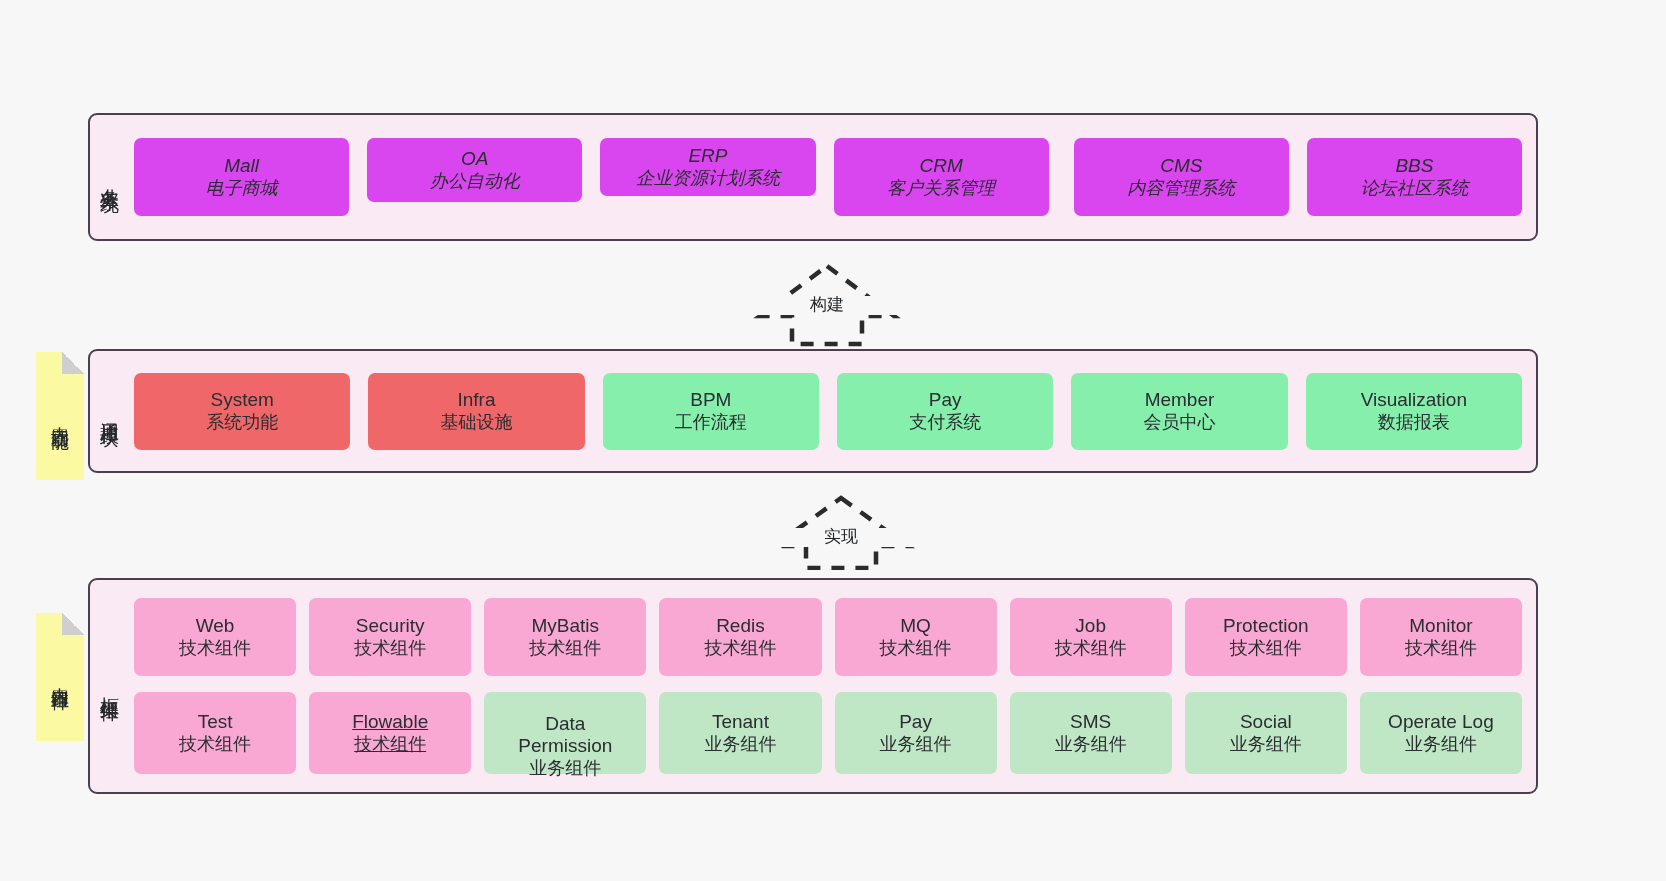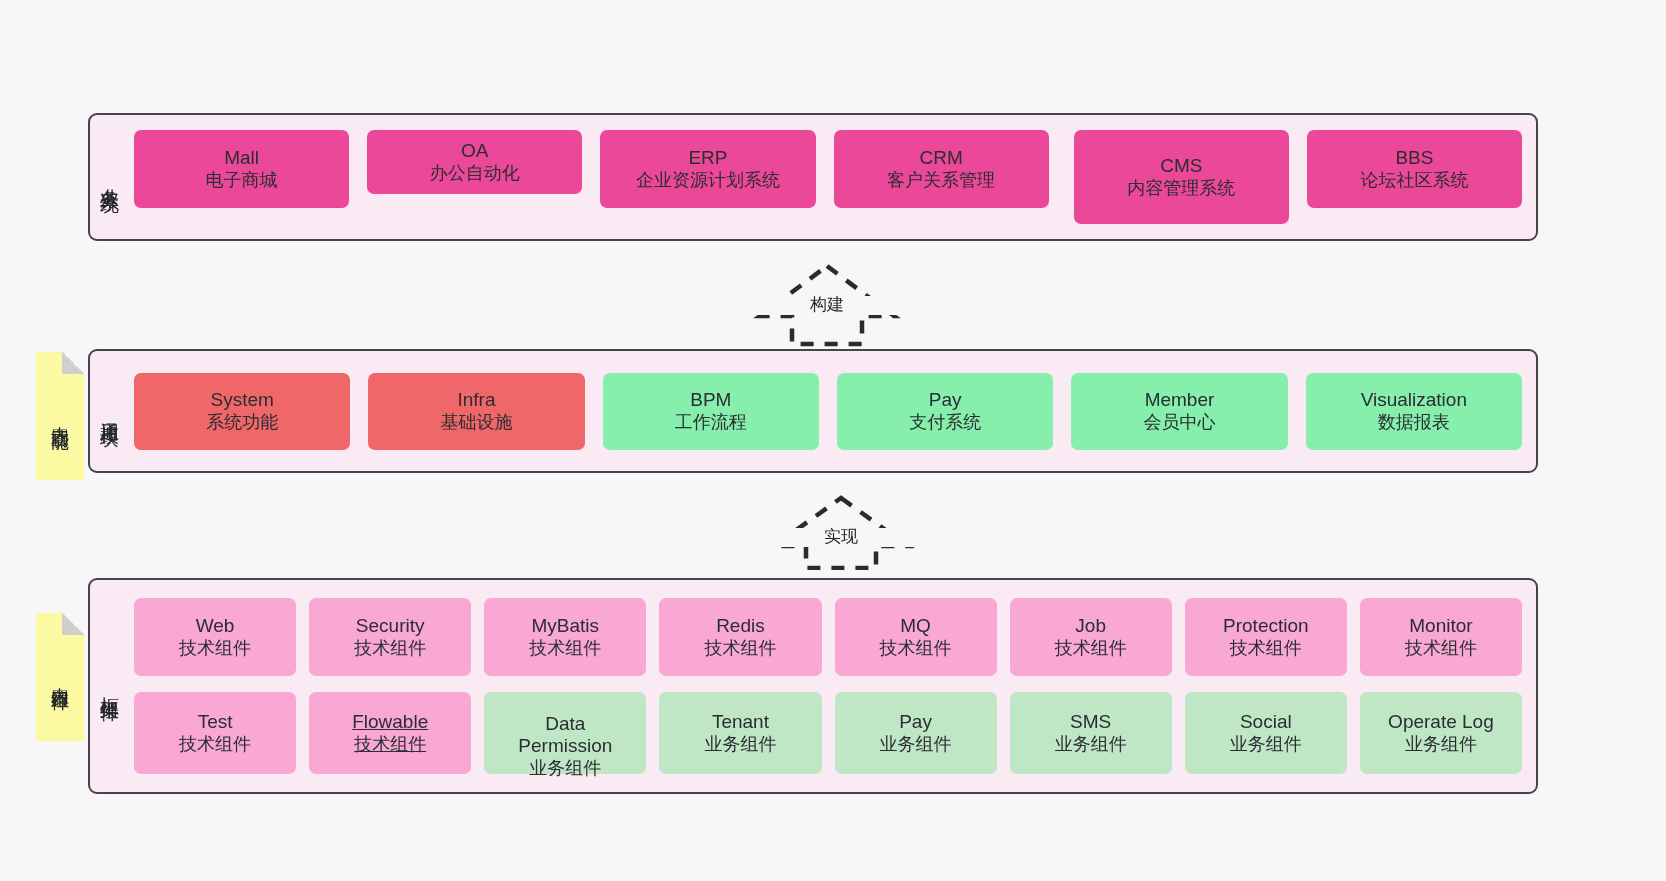--- a/index.html
+++ b/index.html
@@ -56,21 +56,21 @@
     justify-content: center;
     text-align: center;
     color: #2a2d31;
     line-height: 1.18;
     padding: 4px 6px;
   }
   .card .t1 { font-size: 19px; }
   .card .t2 { font-size: 18px; }
 
   
-  .c-blue        { background: #ec4899; }
+  .c-blue        { background: #d946ef; font-style: italic; }
   .c-red         { background: #f06769; }
   .c-pink        { background: #86efac; }
   .c-green       { background: #f9a8d4; }
   .c-greenlight  { background: #bfe7c5; }
 
   
   .sticky {
     position: absolute;
     background: #fbfaa2;
     display: flex;
@@ -117,29 +117,29 @@
     <div class="layer-body">
       <div class="row">
         <div class="card c-blue" style="height:78px;">
           <span class="t1">Mall</span>
           <span class="t2">电子商城</span>
         </div>
         <div class="card c-blue" style="height:64px;">
           <span class="t1">OA</span>
           <span class="t2">办公自动化</span>
         </div>
-        <div class="card c-blue" style="height:78px;">
+        <div class="card c-blue" style="height:58px;">
           <span class="t1">ERP</span>
           <span class="t2">企业资源计划系统</span>
         </div>
         <div class="card c-blue" style="height:78px;">
           <span class="t1">CRM</span>
           <span class="t2">客户关系管理</span>
         </div>
-        <div class="card c-blue" style="height:94px;margin-left:7px;">
+        <div class="card c-blue" style="height:78px;margin-left:7px;">
           <span class="t1">CMS</span>
           <span class="t2">内容管理系统</span>
         </div>
         <div class="card c-blue" style="height:78px;">
           <span class="t1">BBS</span>
           <span class="t2">论坛社区系统</span>
         </div>
       </div>
     </div>
   </div>

